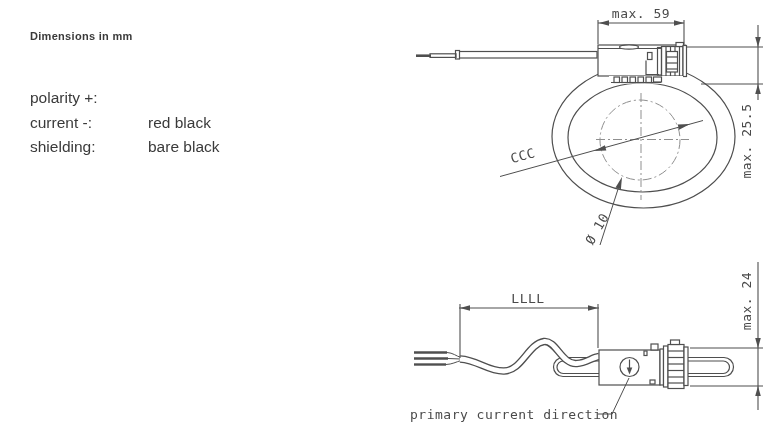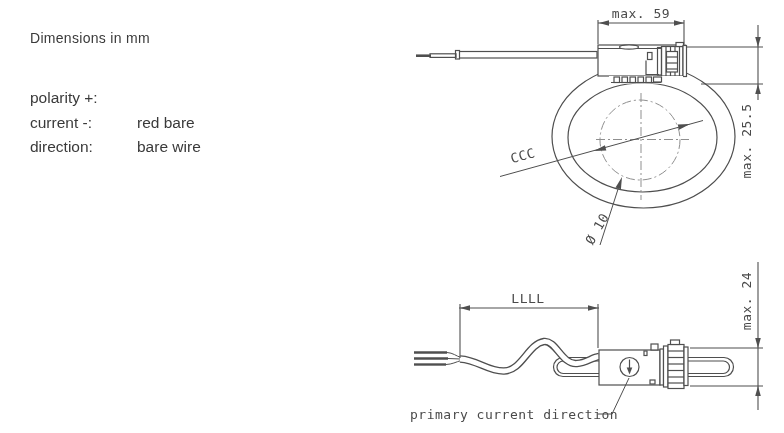--- a/index.html
+++ b/index.html
@@ -12,35 +12,37 @@
     font-family: "Liberation Sans", sans-serif;
   }
   .notes {
     position: absolute;
     left: 30px;
     top: 30px;
     width: 280px;
     color: #3d3d3d;
   }
   .notes .title {
-    font-size: 14px;
+    font-size: 11px;
     letter-spacing: 0.3px;
     color: #3a3a3a;
+    font-weight: bold;
   }
   .wiring {
     position: absolute;
     top: 56px;
     left: 0;
     width: 280px;
   }
   .wiring .row {
     display: flex;
     font-size: 15.5px;
     line-height: 24.5px;
     color: #3a3a3a;
+    gap: 11px;
   }
   .wiring .row .lbl { width: 107px; flex: none; }
   svg text {
     font-family: "DejaVu Sans Mono", monospace;
     font-size: 13px;
     fill: #4a4a4a;
     letter-spacing: 0.5px;
   }
 </style>
 </head>
@@ -50,25 +52,25 @@
 
   
   <section class="notes">
     <div class="title">Dimensions in mm</div>
     <div class="wiring">
       <div class="row">
         <span class="lbl">polarity +:</span>
       </div>
       <div class="row">
         <span class="lbl">current -:</span>
-        <span class="val">red bare</span>
+        <span class="val">red black</span>
       </div>
       <div class="row">
-        <span class="lbl">direction:</span>
-        <span class="val">bare wire</span>
+        <span class="lbl">shielding:</span>
+        <span class="val">bare black</span>
       </div>
     </div>
   </section>
 
   
   <svg width="784" height="433" viewBox="0 0 784 433" stroke-linecap="butt" fill="none">
 
     <g stroke="#4f4f4f" stroke-width="1.2">
 
       <ellipse cx="643.5" cy="136.5" rx="91.5" ry="71.5"></ellipse>

